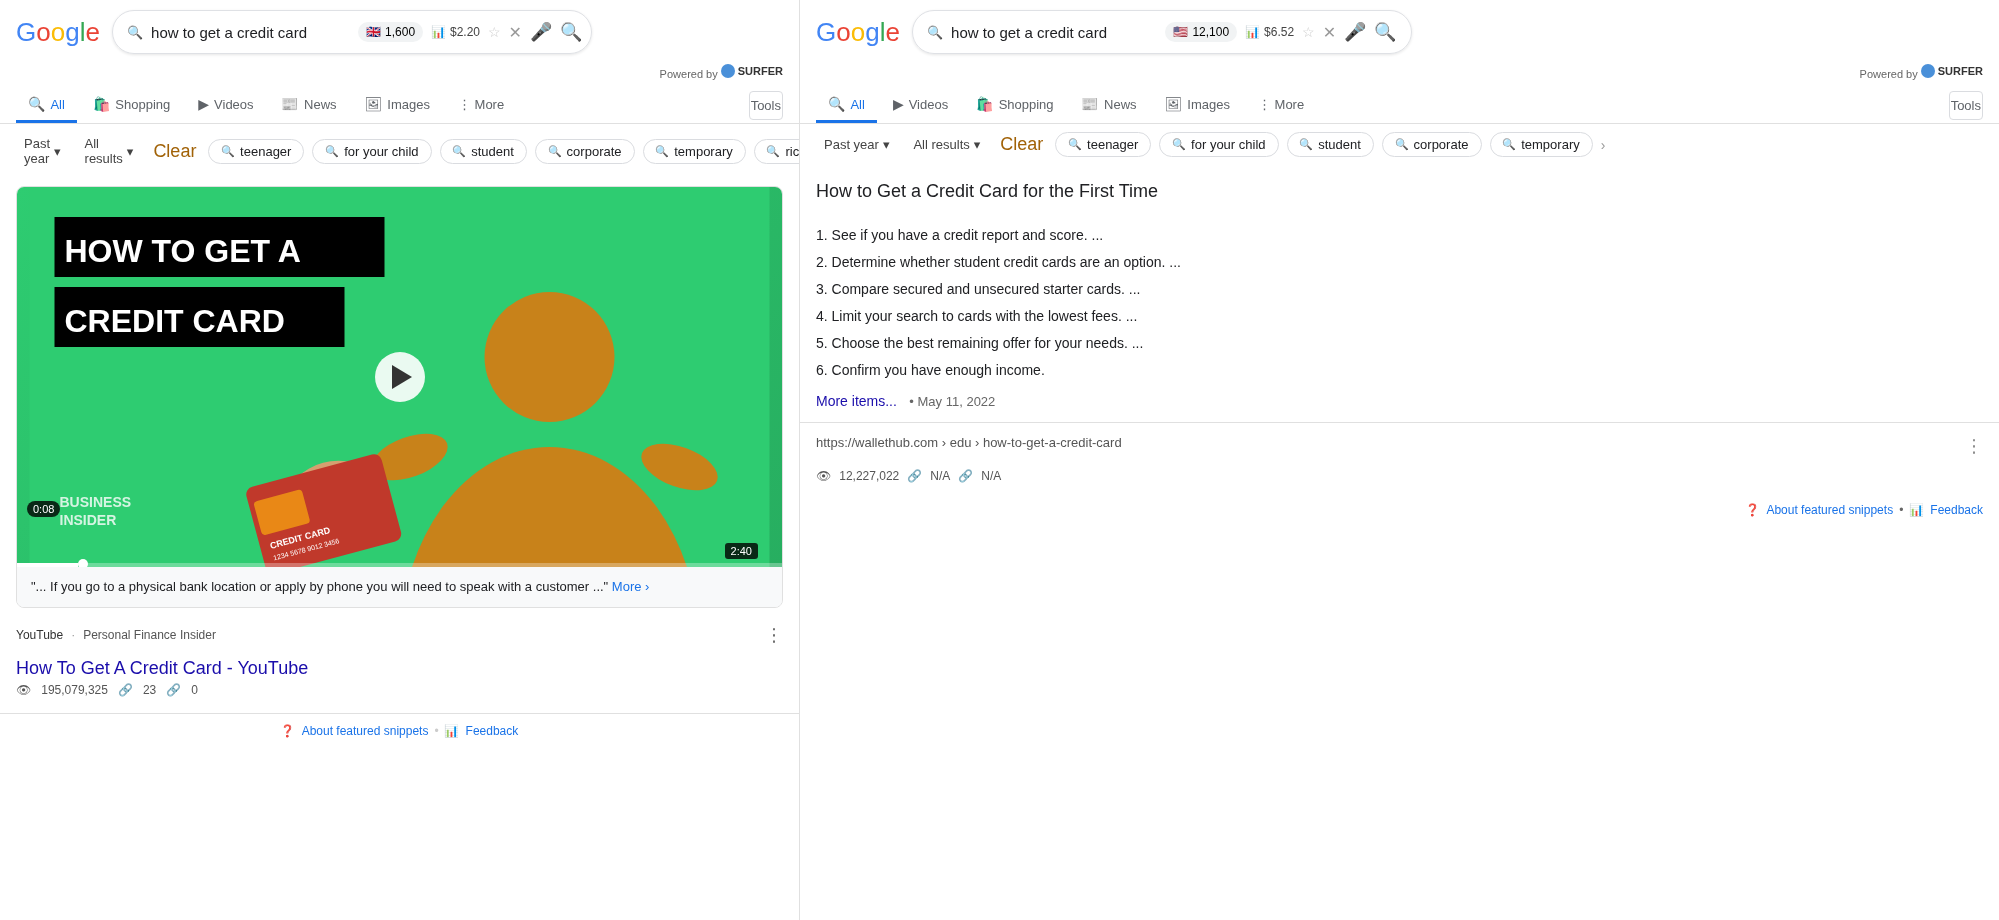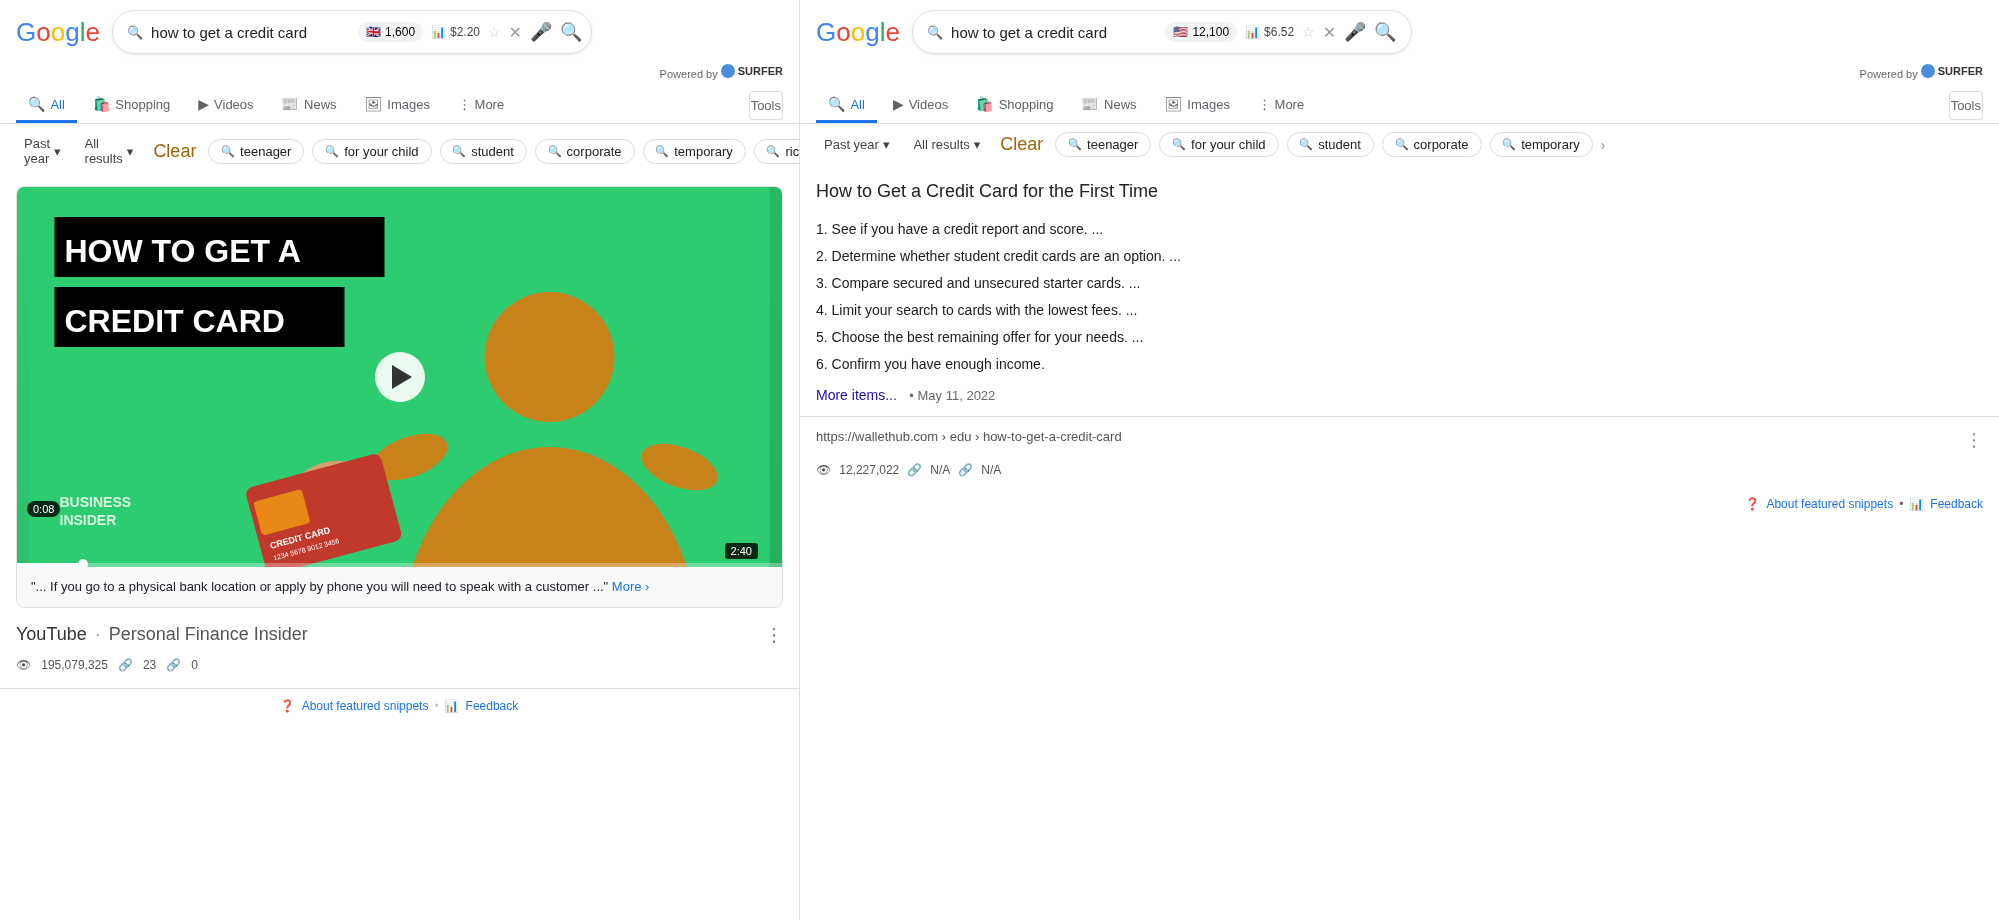--- a/index.html
+++ b/index.html
@@ -316,21 +316,21 @@
       padding: 8px 16px;
       display: flex;
       align-items: center;
       gap: 6px;
     }
 
     .source-info {
       display: flex;
       align-items: center;
       gap: 8px;
-      font-size: 18px;
+      font-size: 12px;
     }
 
     .source-main { color: #333; font-weight: 500; }
     .source-sep { color: #999; }
     .source-sub { color: #555; }
 
     .menu-dots {
       margin-left: auto;
       cursor: pointer;
       font-size: 18px;
@@ -385,21 +385,21 @@
     
     .featured-snippet {
       padding: 16px 16px 12px;
       border-bottom: 1px solid #e0e0e0;
     }
 
     .snippet-title {
       font-size: 18px;
       color: #202124;
       font-weight: 400;
-      margin-bottom: 14px;
+      margin-bottom: 20px;
     }
 
     .snippet-list {
       list-style: none;
       padding: 0;
     }
 
     .snippet-list li {
       font-size: 14px;
       color: #202124;
@@ -632,20 +632,21 @@
 
   <div class="video-source">
     <div class="source-info">
       <span class="source-main">YouTube</span>
       <span class="source-sep">·</span>
       <span class="source-sub">Personal Finance Insider</span>
     </div>
     <span class="menu-dots">⋮</span>
   </div>
 
+  <a class="video-title-link">How To Get A Credit Card - YouTube</a>
 
   <div class="metrics-row">
     <span>👁</span>
     <span>195,079,325</span>
     <span>🔗</span>
     <span>23</span>
     <span>🔗</span>
     <span>0</span>
   </div>
 

